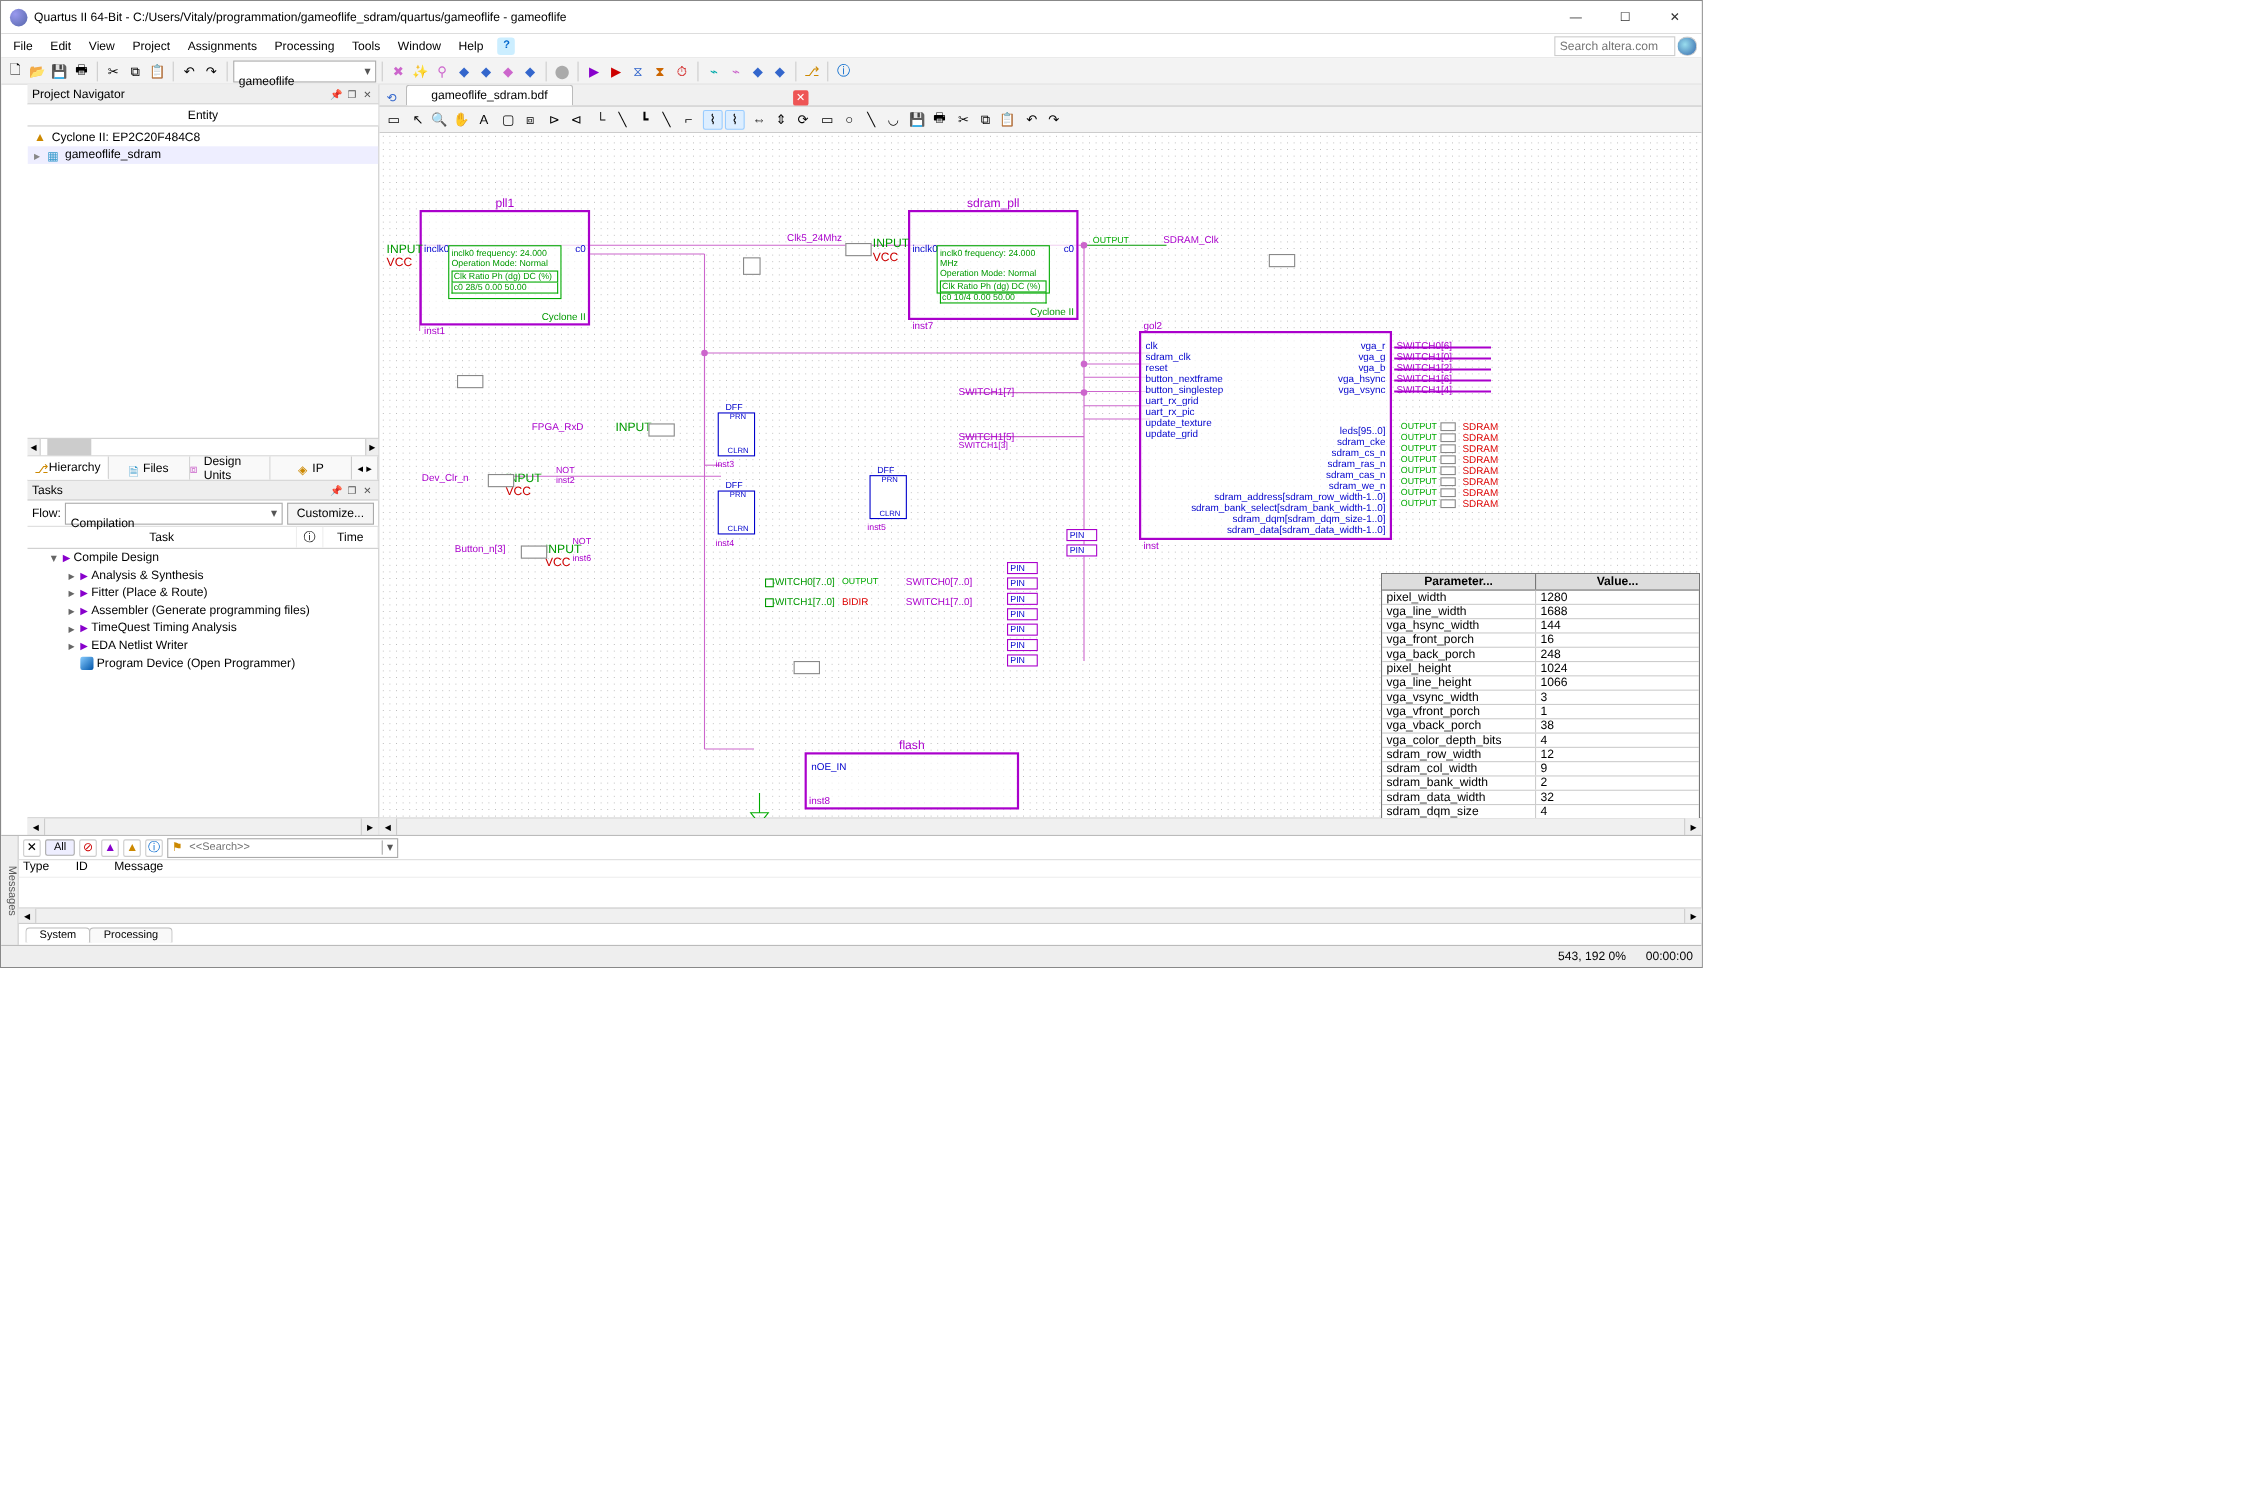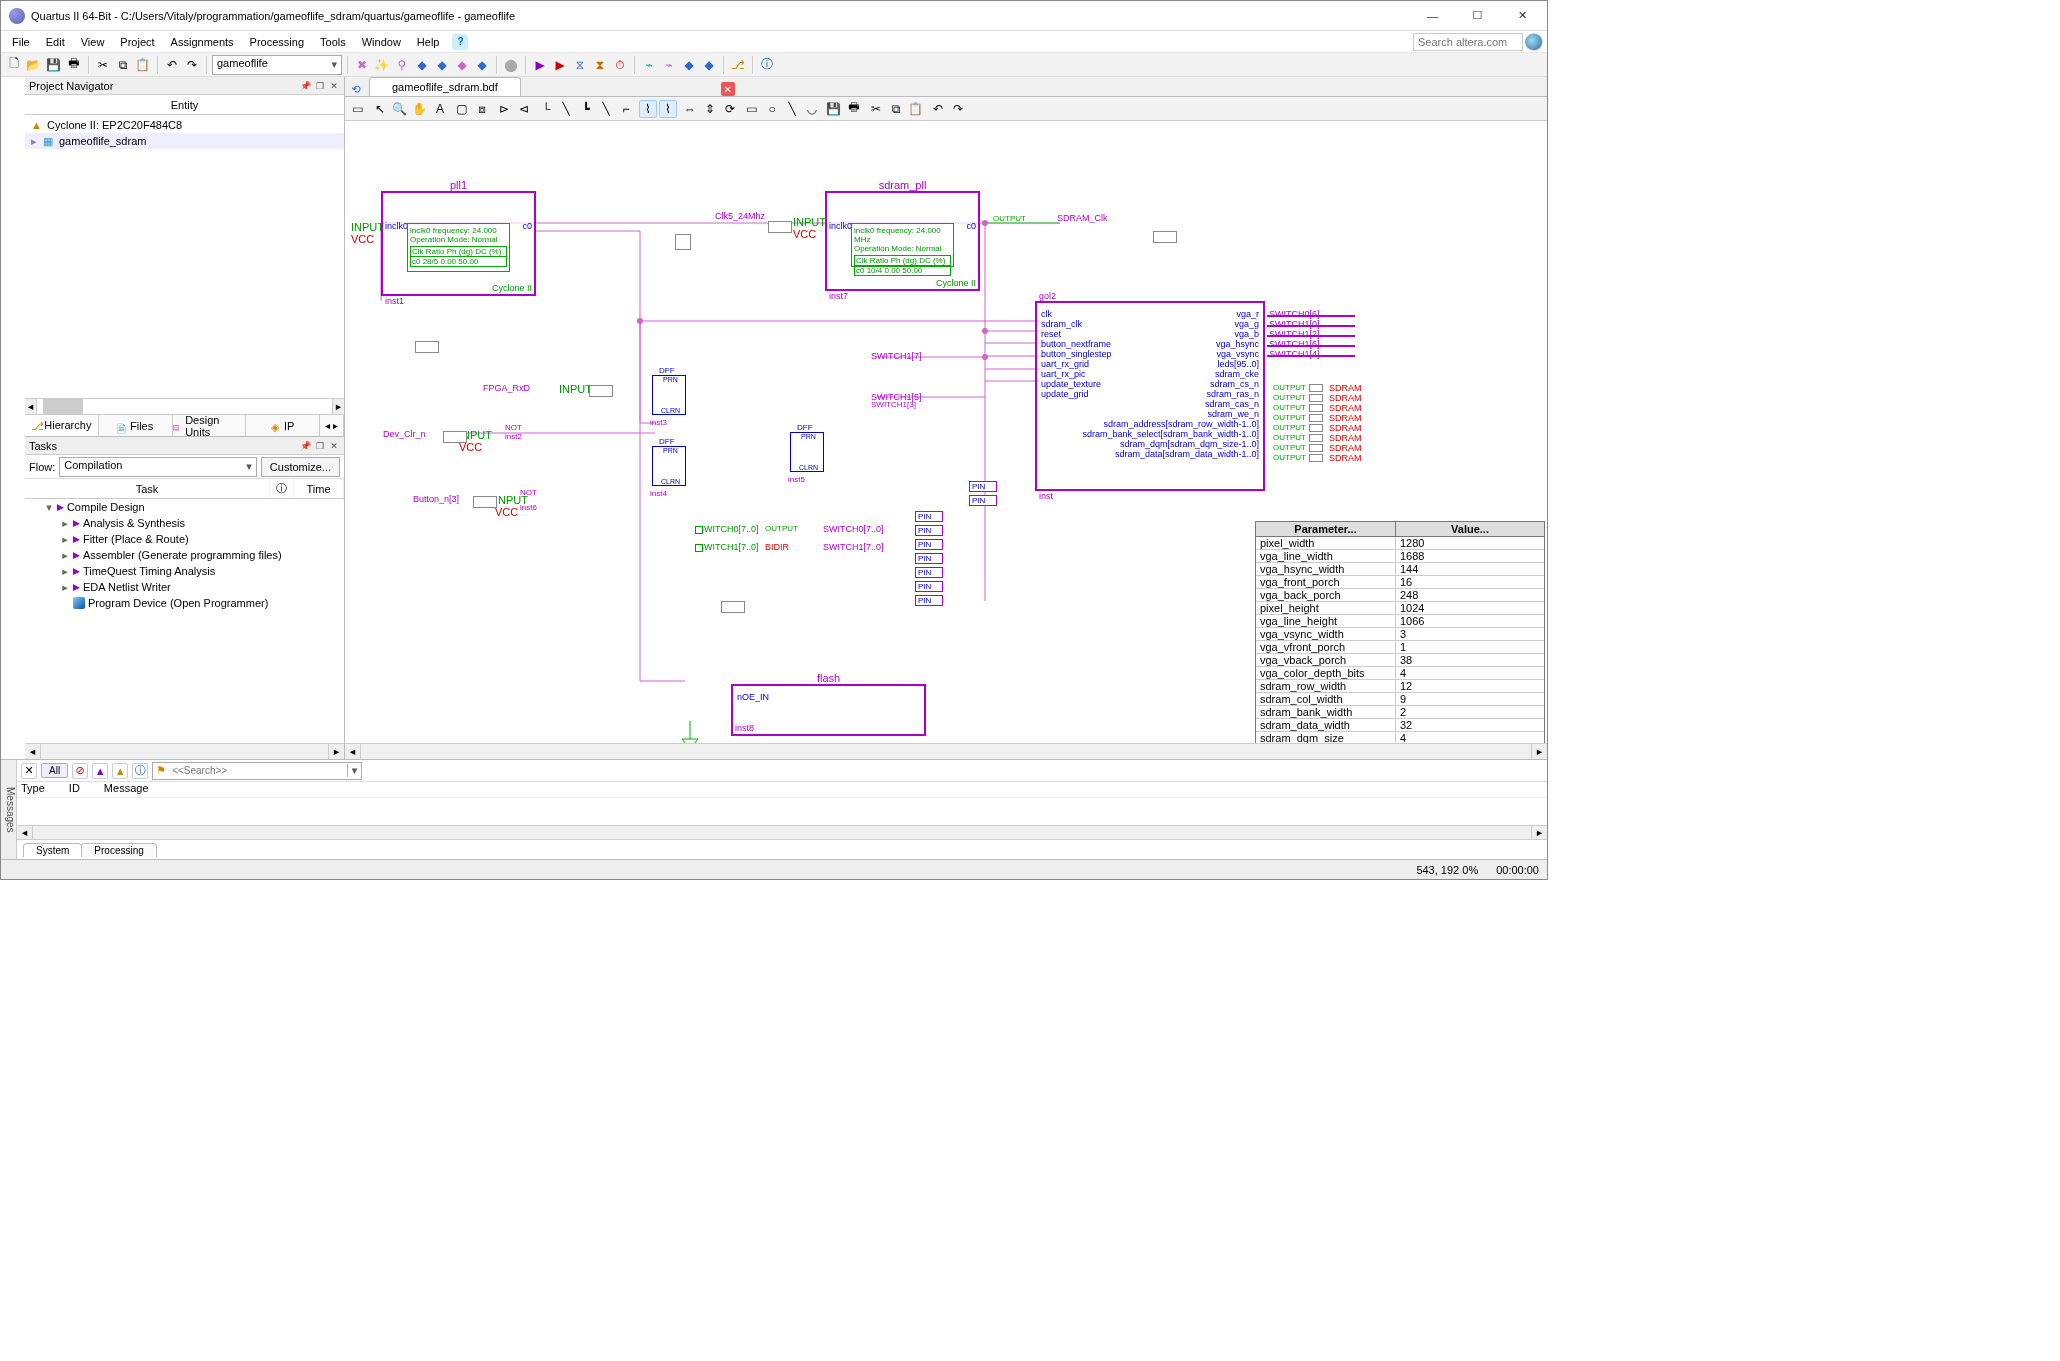--- a/index.html
+++ b/index.html
@@ -17,21 +17,21 @@
   .menubar span { padding: 2px 7px; }
   .menubar .help-icon { width:16px; height:16px; margin-left:4px; background:#cef; border-radius:3px; display:flex; align-items:center; justify-content:center; color:#06c; font-weight:bold; font-size:10px; }
   .menubar .search { margin-left:auto; display:flex; align-items:center; }
   .menubar .search input { width:110px; height:18px; border:1px solid #ccc; padding:0 4px; }
   .menubar .search .glass { width:18px; height:18px; border:1px solid #ccc; border-left:none; background:radial-gradient(circle at 40% 40%, #9de, #36a); border-radius:50%; margin-left:2px; }
 
   
   .toolbar { height: 24px; display:flex; align-items:center; padding:0 4px; background:#f3f3f3; border-bottom:1px solid #ddd; gap:2px; }
   .toolbar .sep { width:1px; height:18px; background:#ccc; margin:0 3px; }
   .tb-btn { width:18px; height:18px; display:flex; align-items:center; justify-content:center; border:1px solid transparent; border-radius:2px; font-size:12px; }
-  .tb-select { height:20px; border:1px solid #aaa; background:#fff; padding:1px 20px 0 4px; position:relative; min-width:130px; }
+  .tb-select { height:20px; border:1px solid #aaa; background:#fff; padding:12px 20px 0 4px; position:relative; min-width:130px; }
   .tb-select::after { content:"▾"; position:absolute; right:4px; top:2px; color:#555; }
 
   
   .workspace { flex:1; display:flex; min-height:0; }
 
   
   .leftcol { width:320px; display:flex; flex-direction:column; border-right:1px solid #bbb; background:#fff;margin-left:24px; }
   .panel-head { height:18px; background:#eee; border-bottom:1px solid #ccc; display:flex; align-items:center; padding:0 4px; font-size:11px; }
   .panel-head .ctrls { margin-left:auto; display:flex; gap:2px; }
   .panel-head .ctrls span { width:12px; height:12px; font-size:9px; display:flex; align-items:center; justify-content:center; color:#555; }
@@ -555,21 +555,21 @@
               <div class="pinlbl" style="position: static;">uart_rx_pic</div>
               <div class="pinlbl" style="position: static;">update_texture</div>
               <div class="pinlbl" style="position: static;">update_grid</div>
             </div>
           <div id="gol2-right" style="position:absolute; right:4px; top:6px; text-align:right;">
               <div class="pinlbl" style="position: static;">vga_r</div>
               <div class="pinlbl" style="position: static;">vga_g</div>
               <div class="pinlbl" style="position: static;">vga_b</div>
               <div class="pinlbl" style="position: static;">vga_hsync</div>
               <div class="pinlbl" style="position: static;">vga_vsync</div>
-              <div class="pinlbl" style="position: static;">leds[95..0]</div>
+              <div class="pinlbl" style="position: static; margin-top: 28px;">leds[95..0]</div>
               <div class="pinlbl" style="position: static;">sdram_cke</div>
               <div class="pinlbl" style="position: static; padding-left: 24px;">sdram_cs_n</div>
               <div class="pinlbl" style="position: static;">sdram_ras_n</div>
               <div class="pinlbl" style="position: static;">sdram_cas_n</div>
               <div class="pinlbl" style="position: static;">sdram_we_n</div>
               <div class="pinlbl" style="position: static;">sdram_address[sdram_row_width-1..0]</div>
               <div class="pinlbl" style="position: static;">sdram_bank_select[sdram_bank_width-1..0]</div>
               <div class="pinlbl" style="position: static;">sdram_dqm[sdram_dqm_size-1..0]</div>
               <div class="pinlbl" style="position: static;">sdram_data[sdram_data_width-1..0]</div>
             </div>

